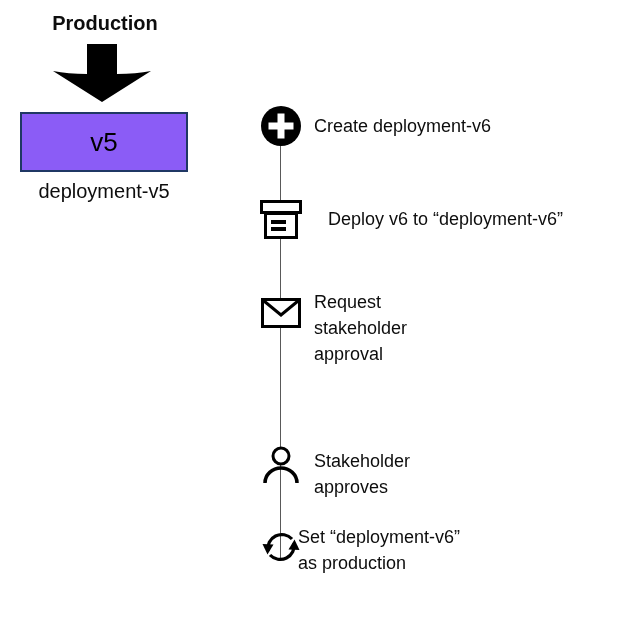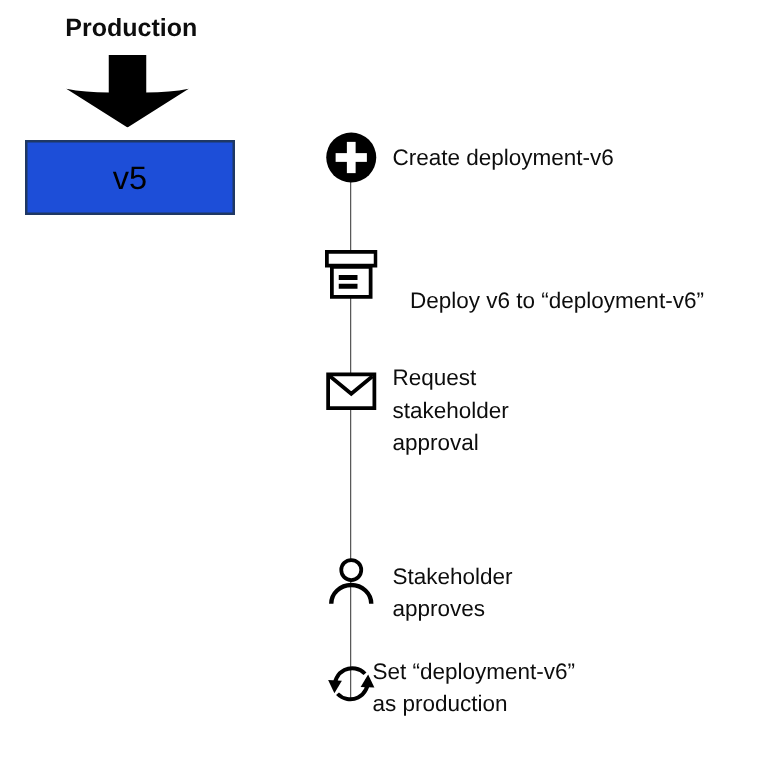--- a/index.html
+++ b/index.html
@@ -40,21 +40,21 @@
     width: 100px;
     height: 58px;
   }
   .version-box {
     position: absolute;
     left: 20px;
     top: 112px;
     width: 168px;
     height: 60px;
     box-sizing: border-box;
-    background: #1d4ed8;
+    background: #8b5cf6;
     border: 2px solid #1f3864;
     display: flex;
     align-items: center;
     justify-content: center;
   }
   .version-box-label {
     font-size: 26px;
     line-height: 30px;
     color: #000000;
   }
@@ -121,20 +121,21 @@
   <div class="production-arrow">
     <svg width="100" height="58" viewBox="0 0 100 58" xmlns="http://www.w3.org/2000/svg">
       <path d="M35 0 H65 V30 Q84 30 99 27 L50 58 L1 27 Q16 30 35 30 Z" fill="#000000"></path>
     </svg>
   </div>
 
   <div class="version-box">
     <span class="version-box-label">v5</span>
   </div>
 
+  <div class="version-caption">deployment-v5</div>
 
   <div class="flow">
 
     <div class="flow-spine"></div>
 
     <div class="step" style="top:0px;">
       <div class="step-icon">
         <svg width="42" height="42" viewBox="0 0 42 42" xmlns="http://www.w3.org/2000/svg">
           <circle cx="21" cy="21" r="20" fill="#000000"></circle>
           <rect x="17.5" y="8.5" width="7" height="25" fill="#ffffff"></rect>
@@ -146,21 +147,21 @@
 
     <div class="step" style="top:93px;">
       <div class="step-icon">
         <svg width="42" height="42" viewBox="0 0 42 42" xmlns="http://www.w3.org/2000/svg">
           <rect x="1.5" y="3.5" width="39" height="11" fill="#ffffff" stroke="#000000" stroke-width="3"></rect>
           <rect x="5.5" y="15.5" width="31" height="24" fill="#ffffff" stroke="#000000" stroke-width="3"></rect>
           <rect x="11" y="22" width="15" height="4" fill="#000000"></rect>
           <rect x="11" y="29" width="15" height="4" fill="#000000"></rect>
         </svg>
       </div>
-      <div class="step-label" style="left:78px; top:8px;margin-top:21px;">Deploy v6 to “deployment-v6”</div>
+      <div class="step-label" style="left:78px; top:8px;">Deploy v6 to “deployment-v6”</div>
     </div>
 
     <div class="step" style="top:187px;">
       <div class="step-icon">
         <svg width="42" height="42" viewBox="0 0 42 42" xmlns="http://www.w3.org/2000/svg">
           <rect x="2.5" y="7.5" width="37" height="27" fill="#ffffff" stroke="#000000" stroke-width="3"></rect>
           <path d="M4 9 L21 23 L38 9" fill="none" stroke="#000000" stroke-width="3"></path>
         </svg>
       </div>
       <div class="step-label" style="left:64px; top:-3px;">Request

